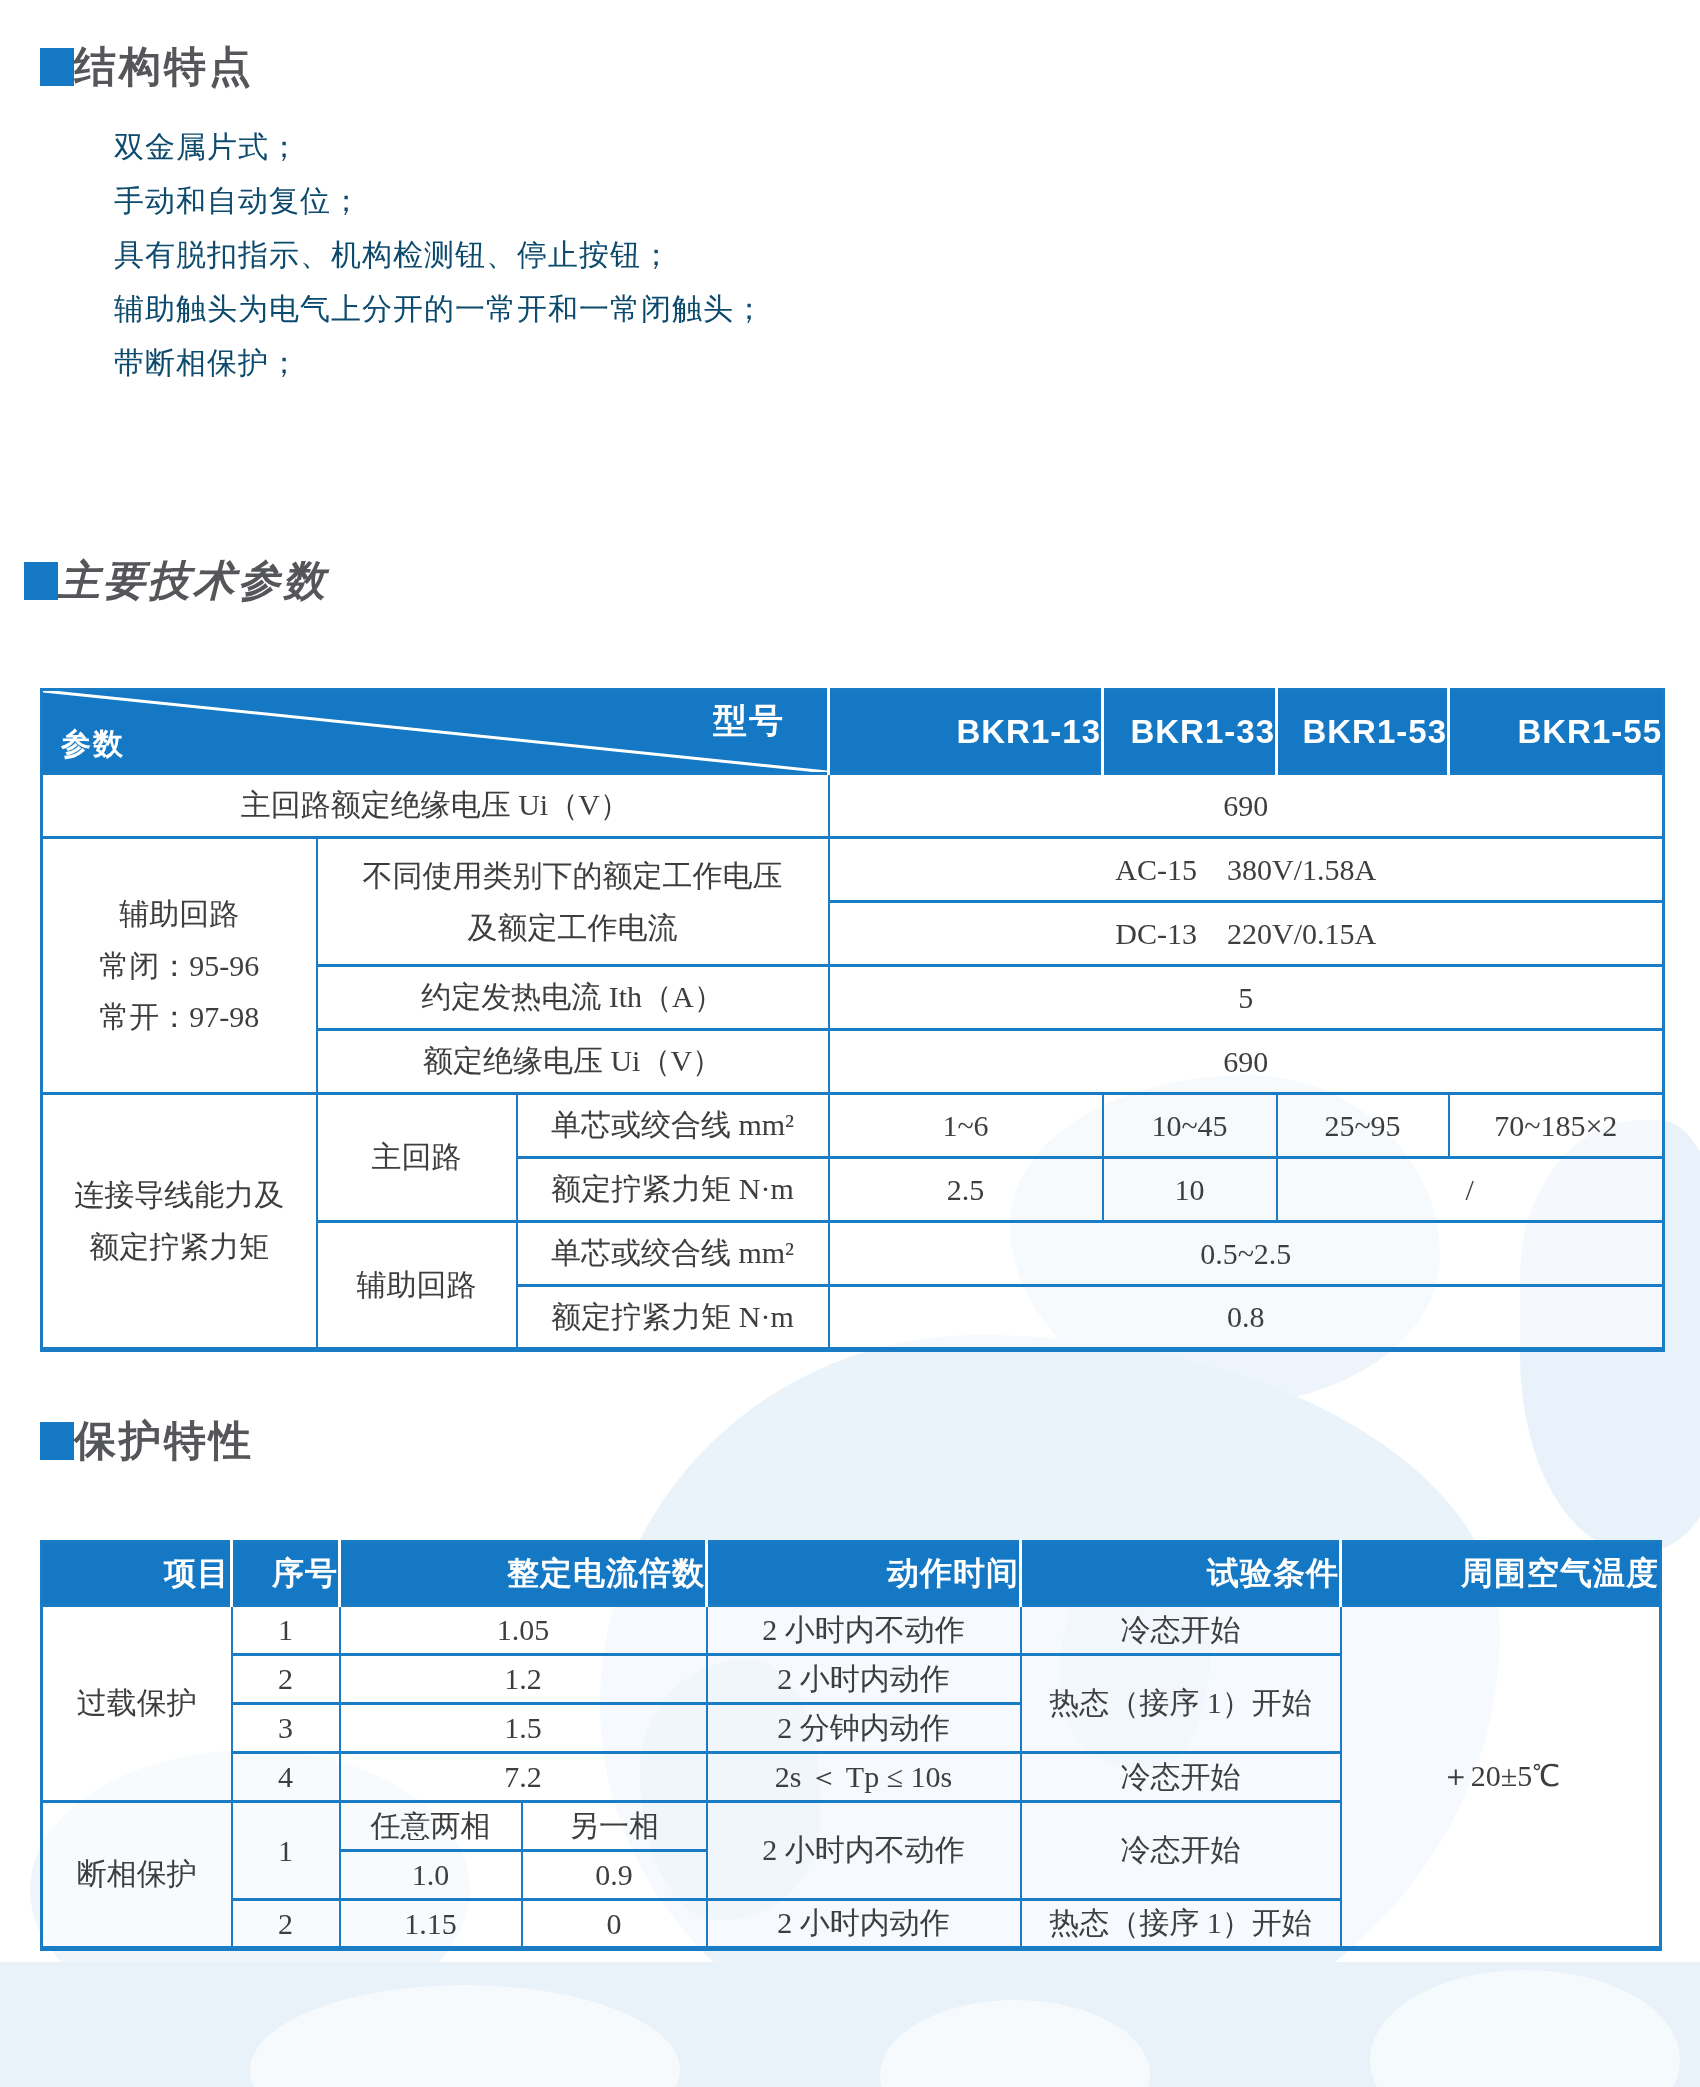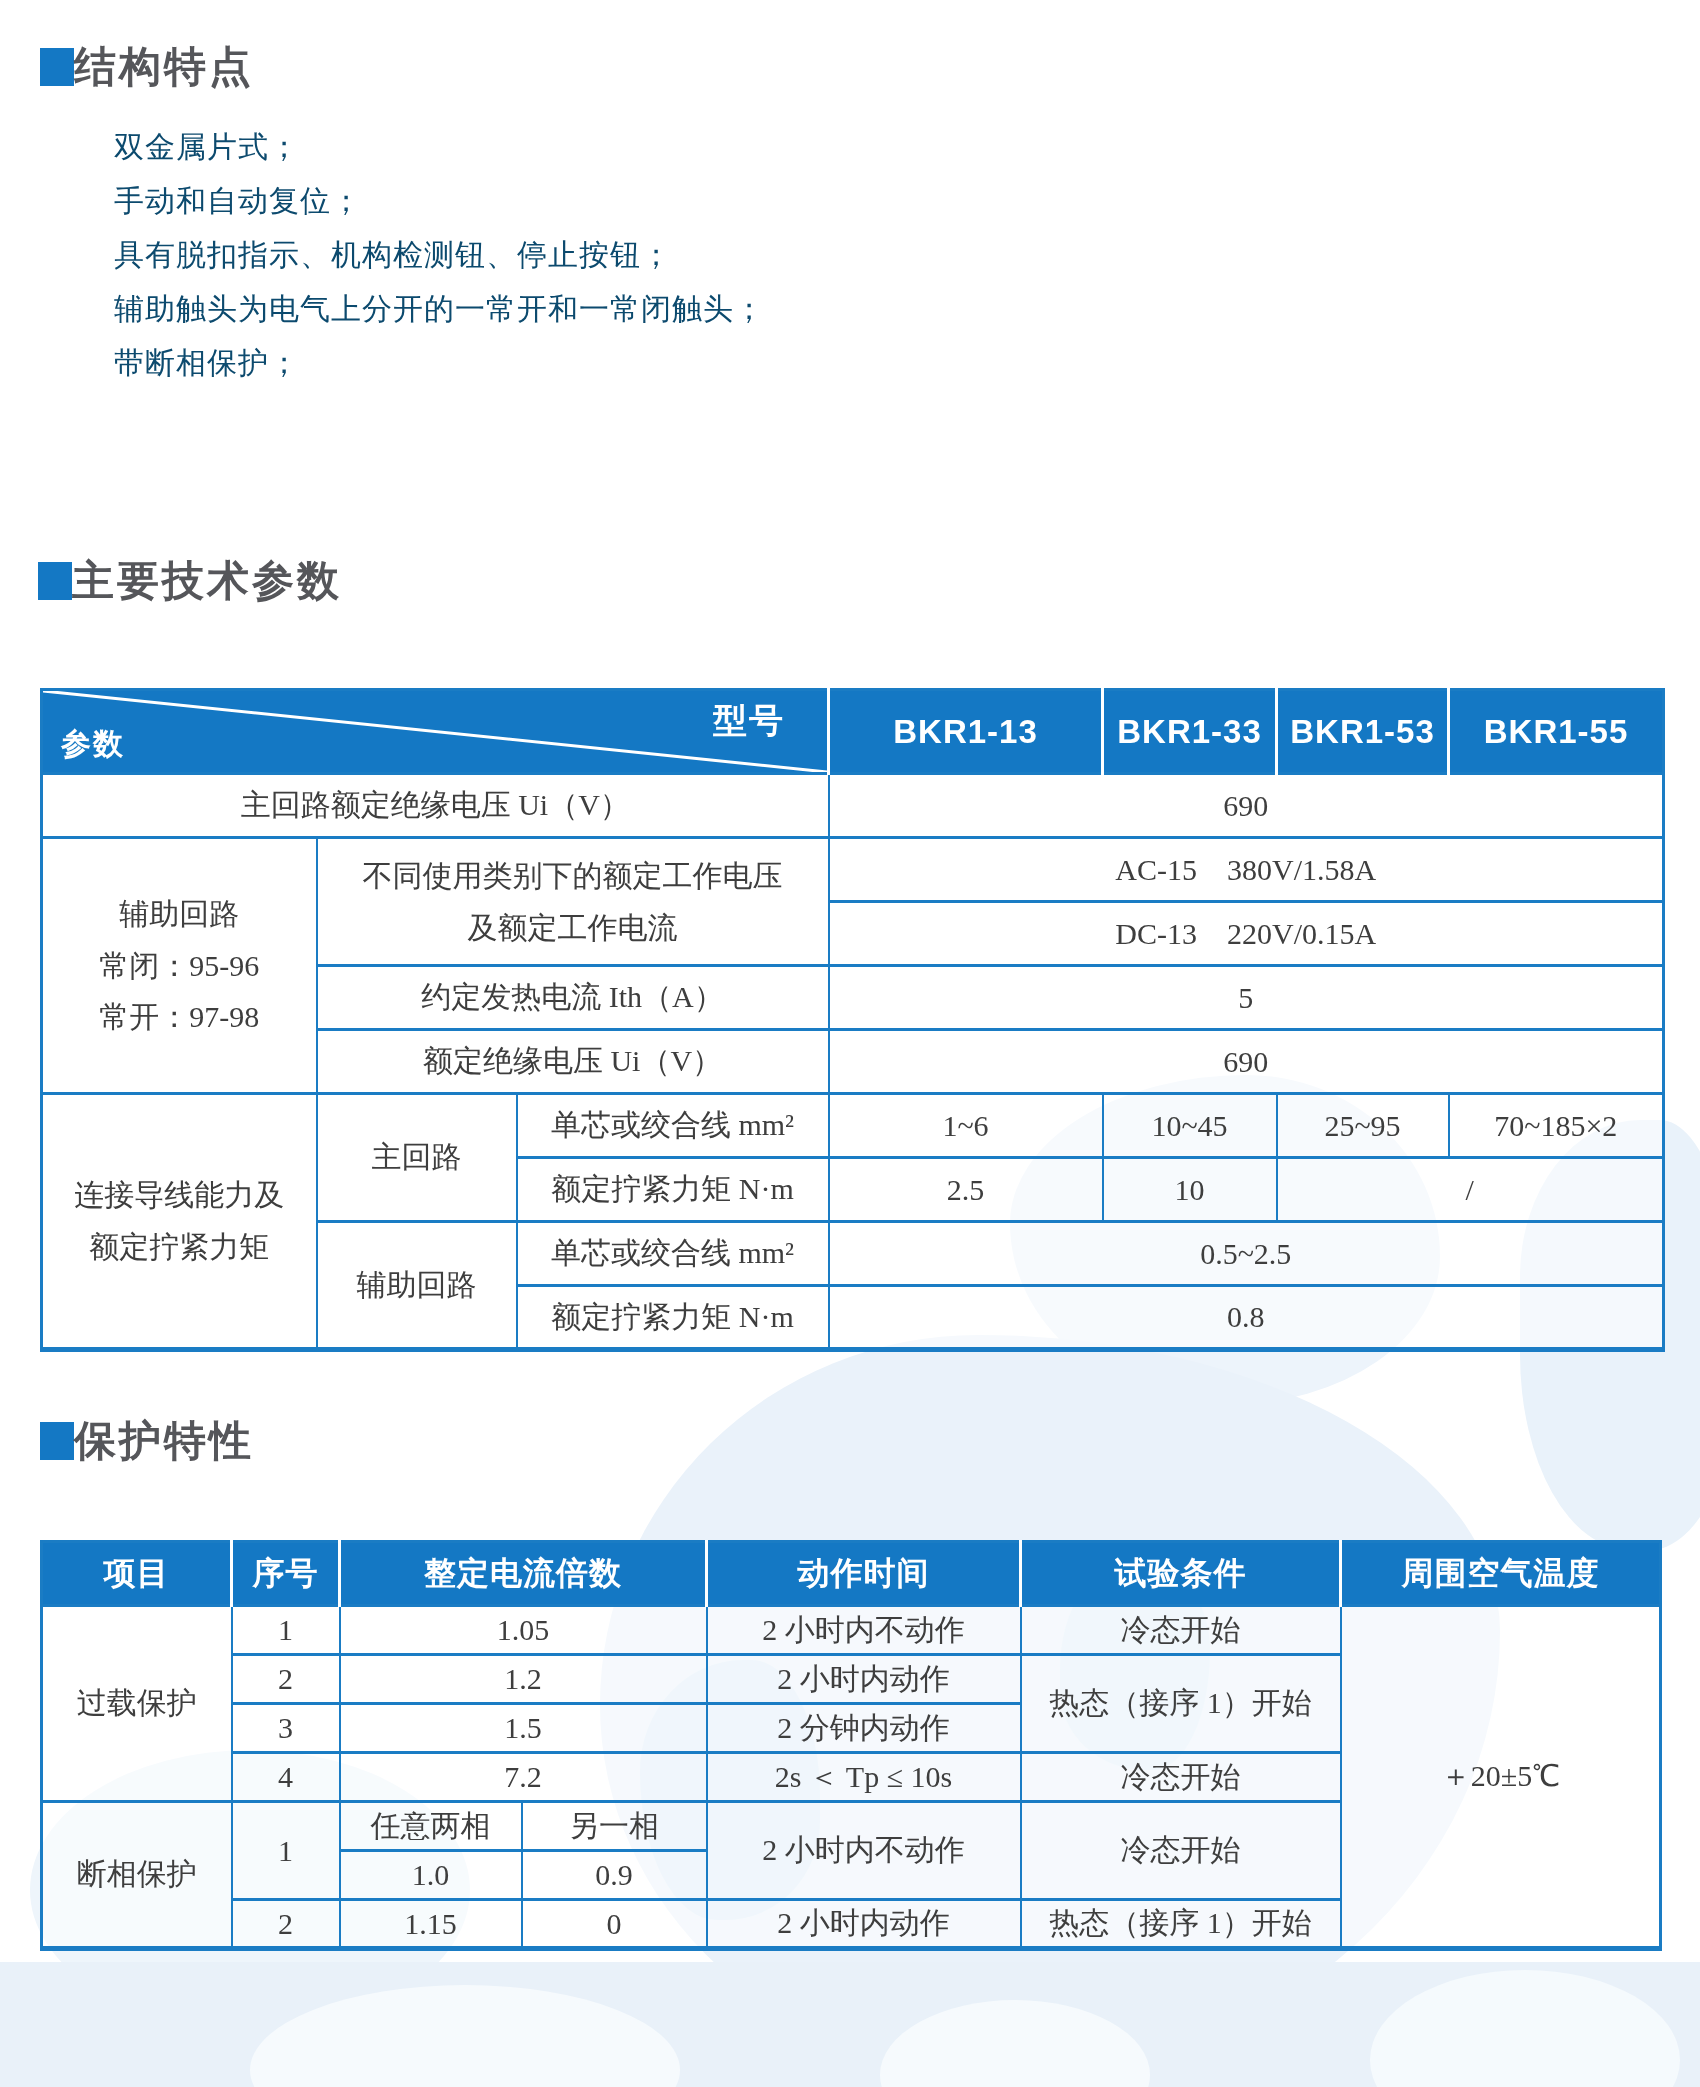--- a/index.html
+++ b/index.html
@@ -25,21 +25,21 @@
   .wm-spot2       { left:1060px; top:1560px; width:150px; height:210px; background:#e0eef9; border-radius:50% 50% 40% 60%/55% 45% 60% 40%; }
 
   
   .section-title { position:absolute; z-index:2; display:flex; align-items:center; }
   .title-square { width:34px; height:38px; background:#1478c4; flex:0 0 auto; }
   .title-text {
     font-size:42px; font-weight:bold; color:#55565a; letter-spacing:3px;
     line-height:1;
   }
   #title-features  { left:40px; top:46px;  }
-  #title-params    { left:38px; top:560px; }
+  #title-params    { left:24px; top:560px;font-style:italic; }
   #title-protect   { left:40px; top:1420px;}
 
   
   .features-list { position:absolute; z-index:2; left:114px; top:120px; list-style:none; }
   .features-list li {
     font-size:30px; color:#0c4a6e; line-height:54px; letter-spacing:1px;
     white-space:nowrap;
   }
 
   
@@ -52,21 +52,21 @@
     font-size:30px; color:#3e3e3e;
     text-align:center; vertical-align:middle;
     background:rgba(255,255,255,0.55);
     padding:2px 6px;
   }
   thead th {
     background:#1478c4; color:#ffffff;
     font-size:33px; font-weight:bold;
     border:2px solid #1a7cc4;
     border-left:3px solid rgba(255,255,255,0.95);
-    text-align:center; vertical-align:middle;
+    text-align:right; vertical-align:middle;
     letter-spacing:1px;
   }
   thead th:first-child { border-left:2px solid #1a7cc4; }
   .pre { white-space:pre; }
 
   
   #param-table { left:40px; top:688px; width:1622px; border:3px solid #1a7cc4; border-bottom-width:5px; }
   #param-table thead tr { height:84px; }
   #param-table tbody tr { height:64px; }
   .corner-cell { position:relative; padding:0; }

